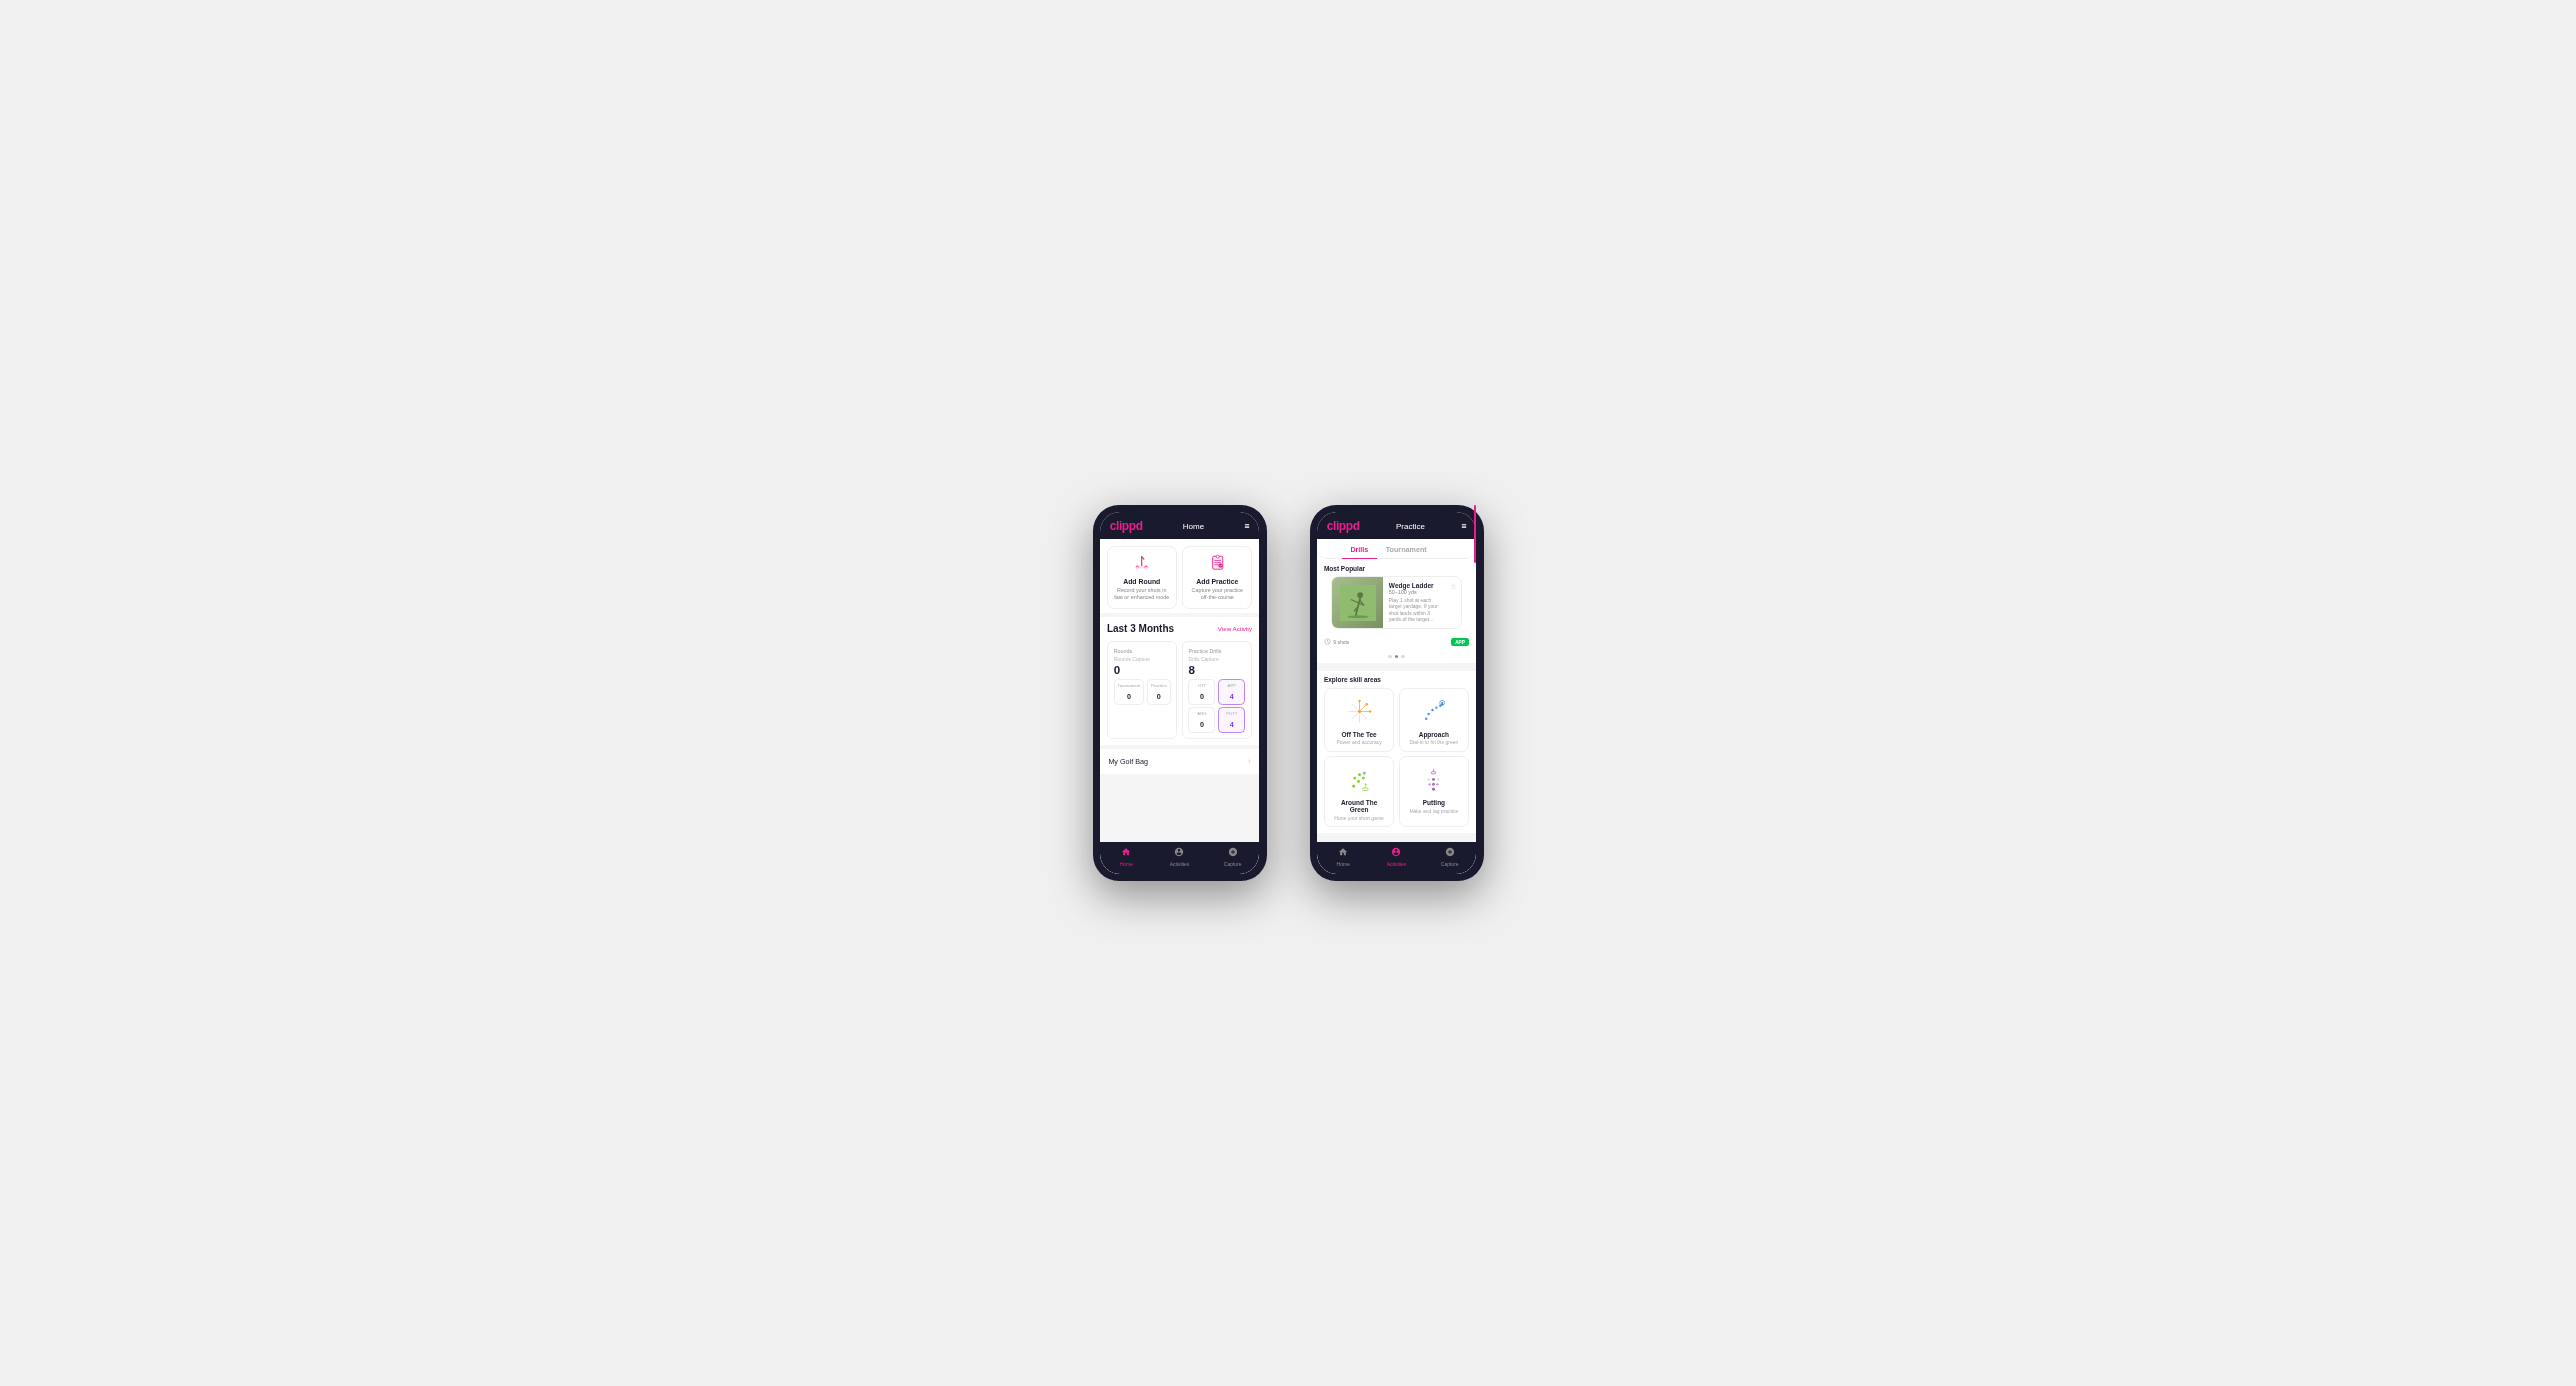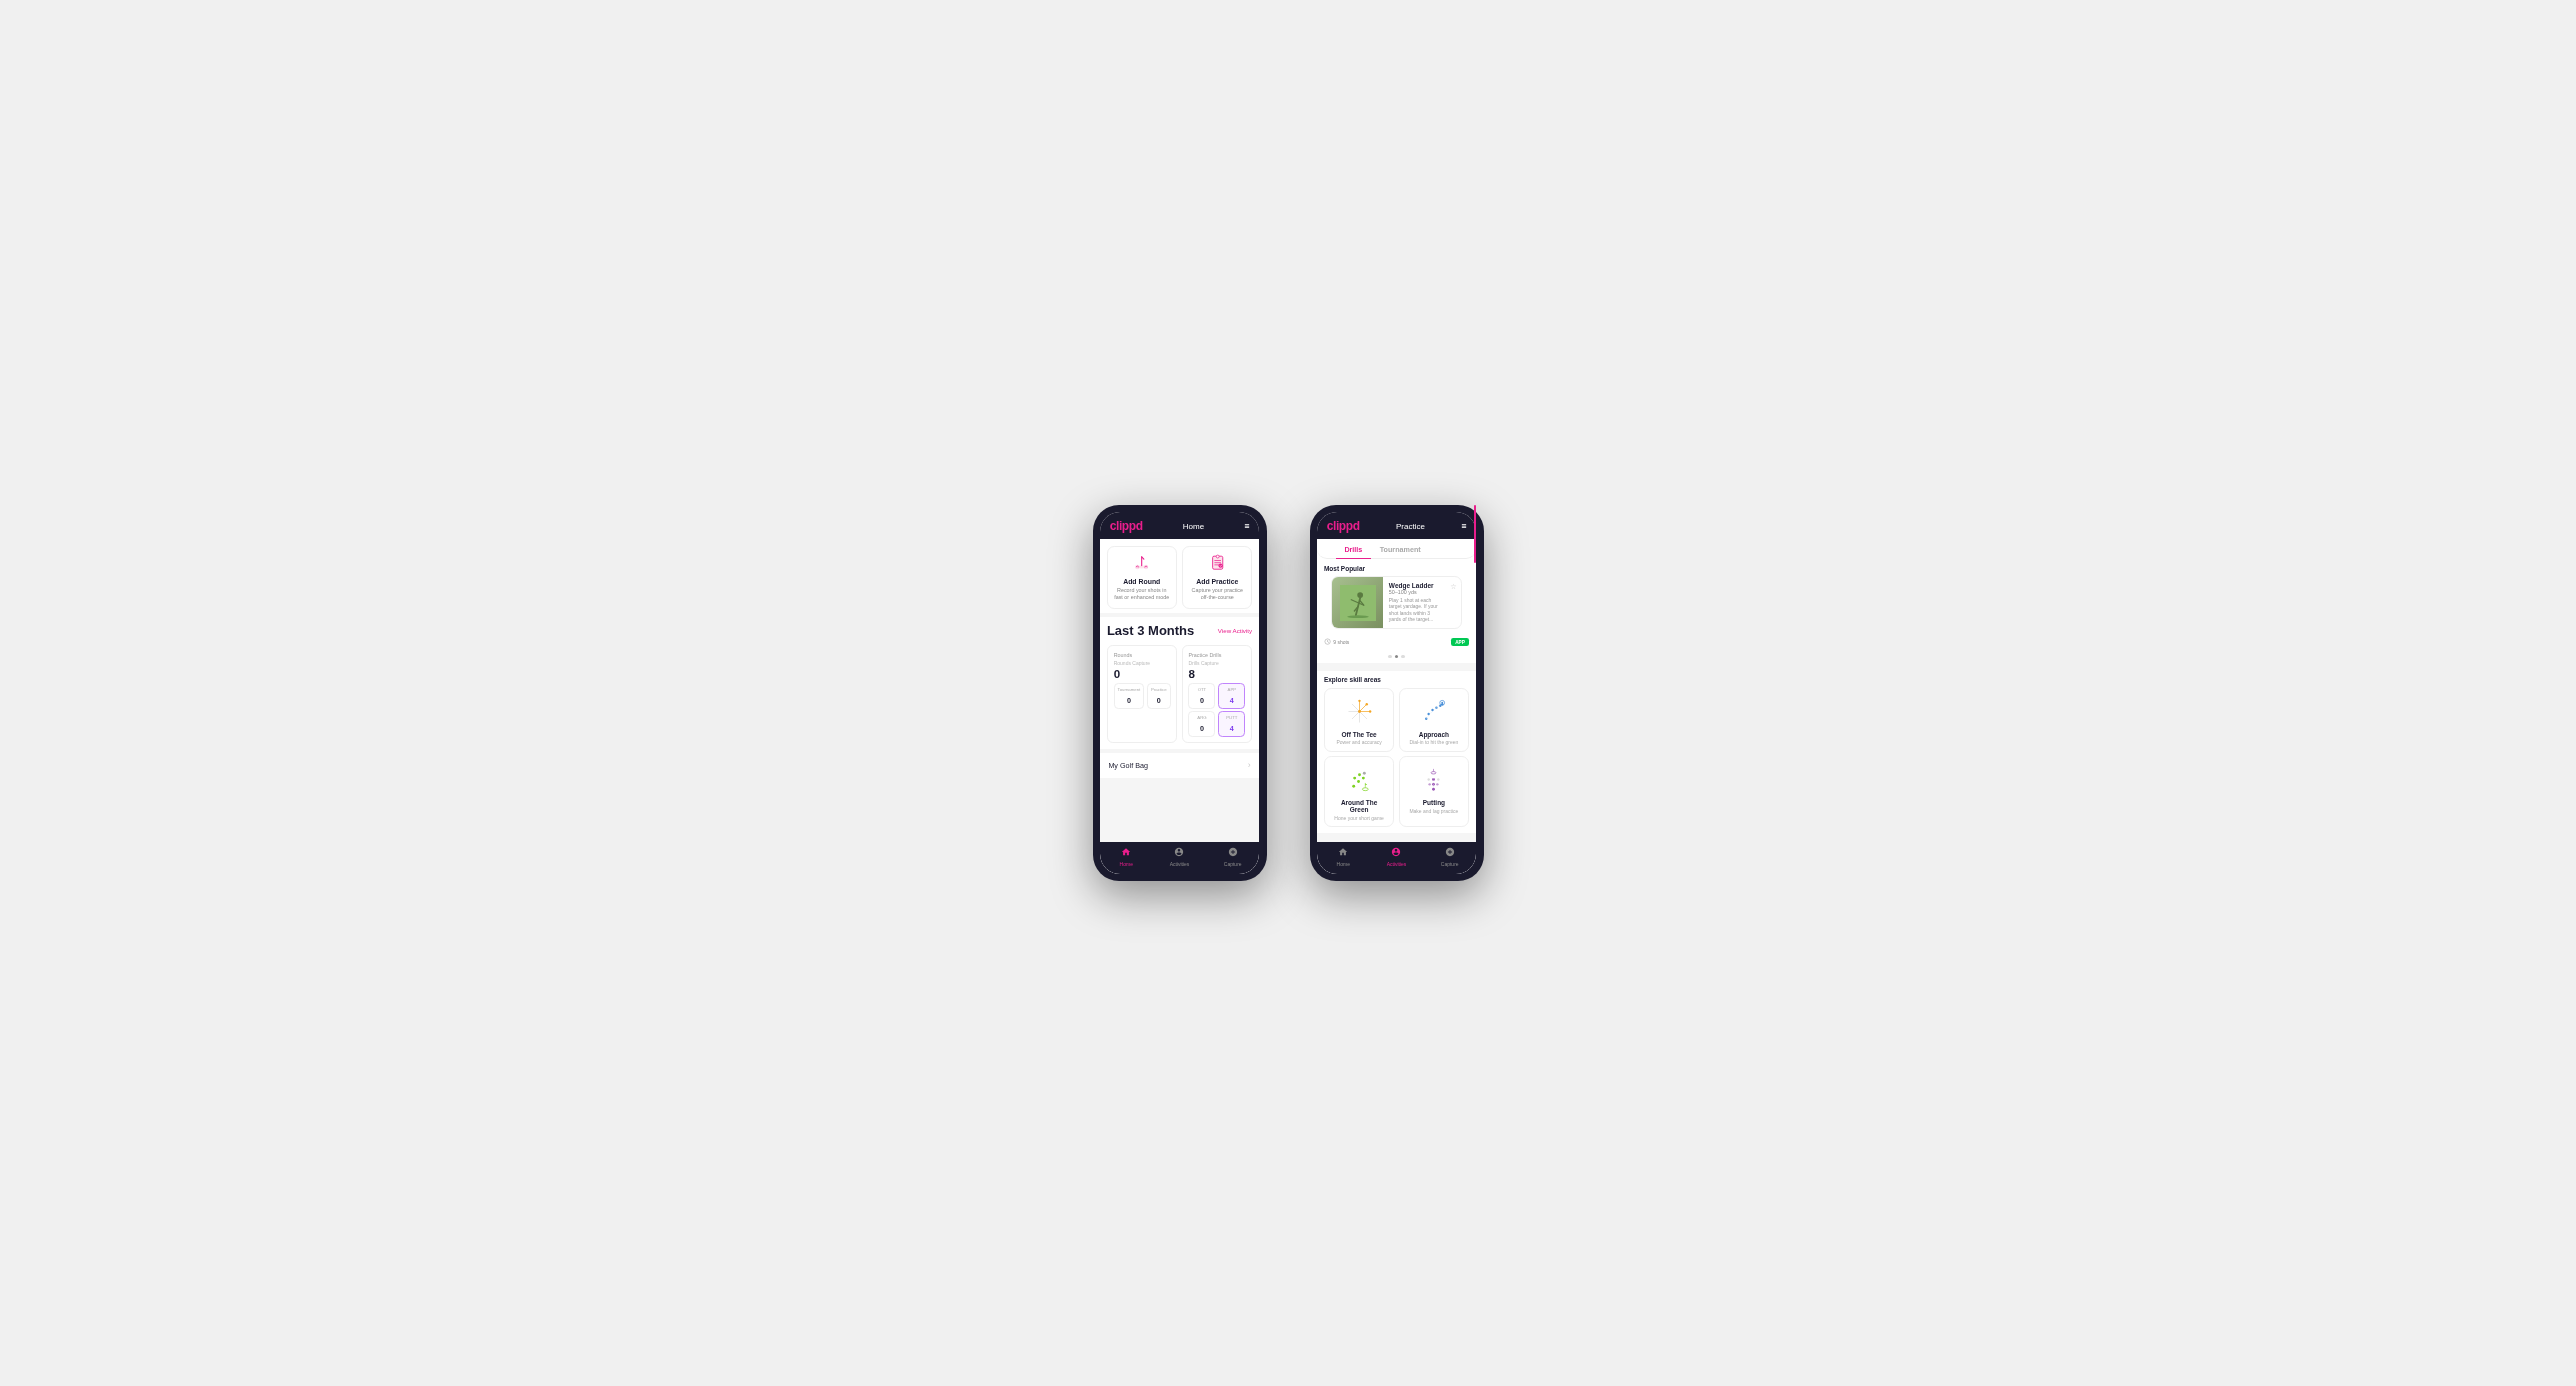--- a/index.html
+++ b/index.html
@@ -104,21 +104,21 @@
     
     .section-header {
       display: flex;
       justify-content: space-between;
       align-items: center;
       padding: 5.8px 7.2px 2.9px;
       background: white;
       border-top: 4.3px solid #f5f5f5;
     }
     .section-title {
-      font-size: 13px;
+      font-size: 10px;
       font-weight: 700;
       color: #1a1a2e;
     }
     .view-link {
       font-size: 6.2px;
       color: #e91e8c;
       cursor: pointer;
     }
 
     
@@ -223,21 +223,21 @@
     .nav-label {
       font-size: 5px;
       font-weight: 500;
     }
 
     
     .tabs-row {
       display: flex;
       background: white;
       border-bottom: 0.7px solid #eee;
-      padding: 0 19px;
+      padding: 0 25px;
       flex-shrink: 0;
       border-radius: 10px;
     }
     .tab {
       padding: 5.8px 8.7px 4.3px;
       font-size: 7.2px;
       font-weight: 600;
       color: #aaa;
       cursor: pointer;
       border-bottom: 1.4px solid transparent;

